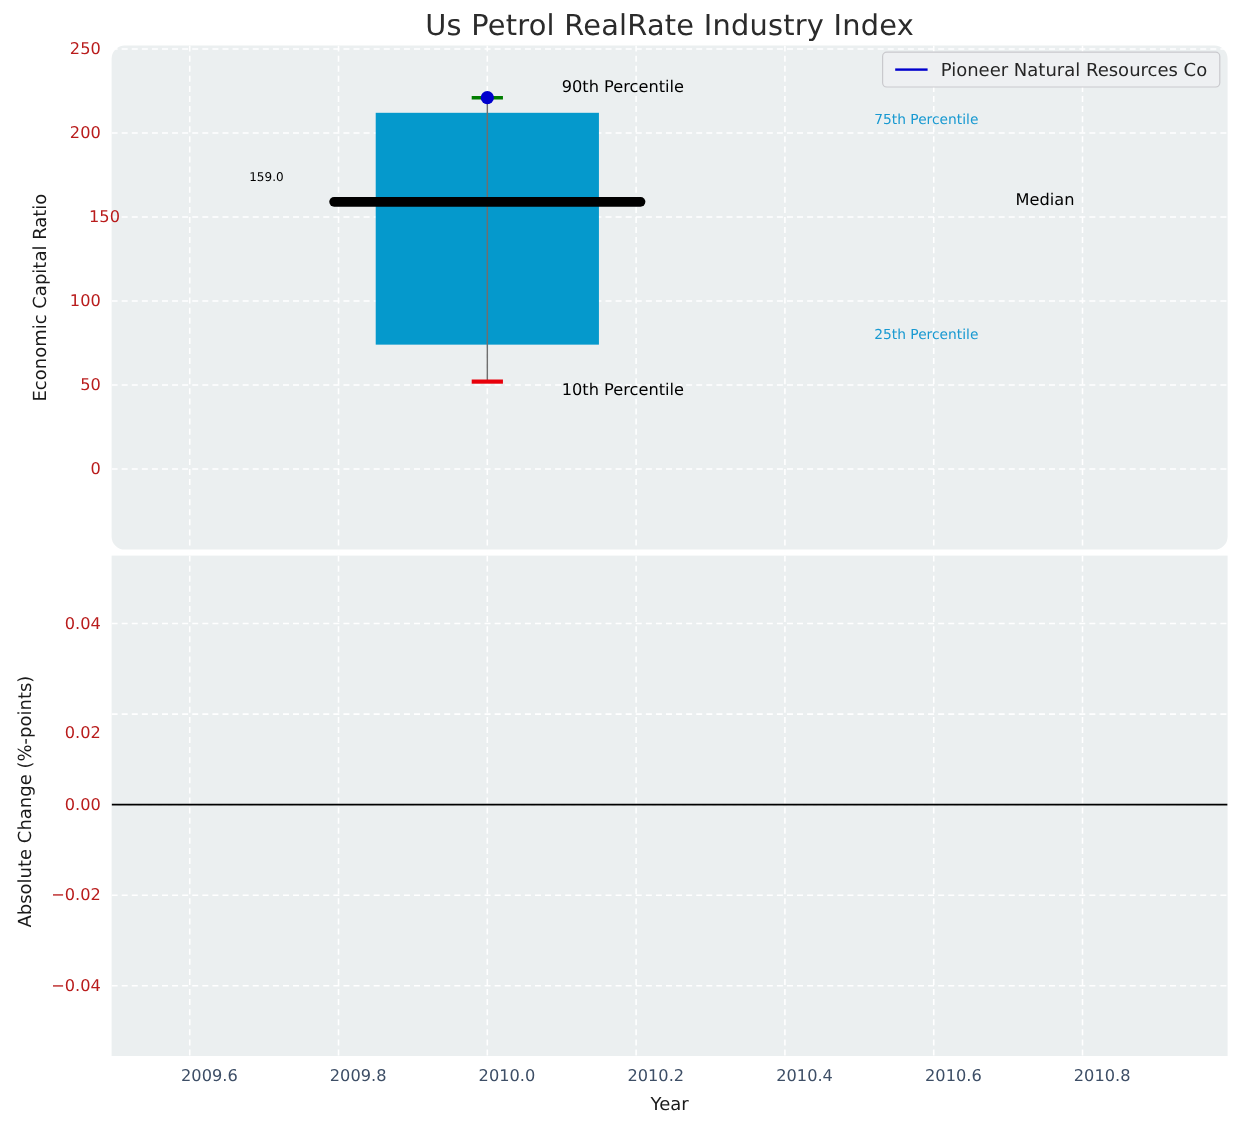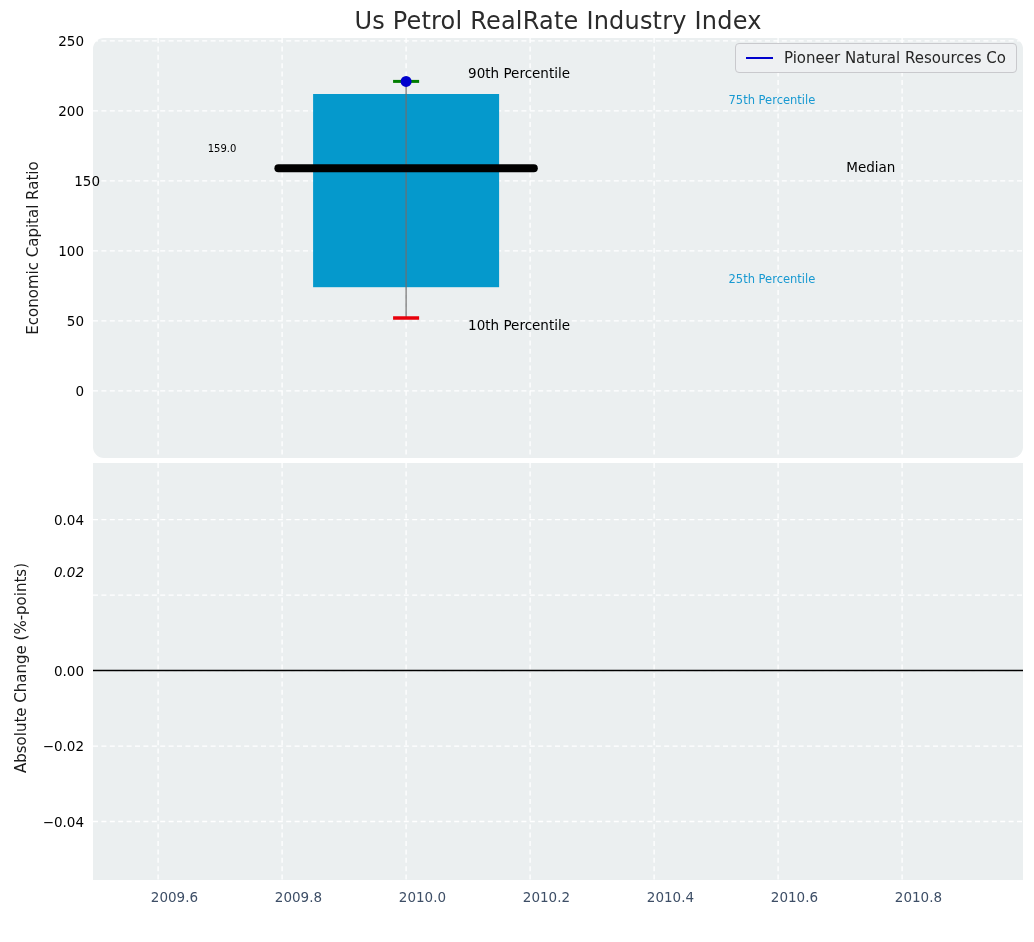--- a/index.html
+++ b/index.html
@@ -12,21 +12,21 @@
     font-size:24px;color:#2b2b2b;letter-spacing:0.2px;
   }
   .panel{position:absolute;background:#ebeff0;}
   #panel1{left:93px;top:38px;width:930px;height:420px;border-radius:11px;}
   #panel2{left:93px;top:463px;width:930px;height:417px;}
   .grid{stroke:#ffffff;stroke-width:1.3;stroke-dasharray:5 3.4;fill:none;}
   svg{display:block;}
   svg text{font-family:"DejaVu Sans","Liberation Sans",sans-serif;}
   .ytick{
     position:absolute;left:0;width:84px;text-align:right;font-size:13.5px;
-    color:#000000;height:18px;line-height:18px;
+    color:#b91c1c;height:18px;line-height:18px;
   }
   .xtick{
     position:absolute;top:888px;width:80px;text-align:right;font-size:13.5px;
     color:#3d4e66;height:18px;line-height:18px;
   }
   .ylab{
     position:absolute;white-space:nowrap;font-size:15px;color:#1a1a1a;
     transform:translate(-50%,-50%) rotate(-90deg);
   }
   #ylab1{left:33px;top:248px;}
@@ -91,33 +91,34 @@
         <line x1="0" x2="930" y1="132.0814479638009" y2="132.0814479638009" class="grid"></line>
         <line x1="0" x2="930" y1="207.55656108597285" y2="207.55656108597285" class="grid"></line>
         <line x1="0" x2="930" y1="283.03167420814475" y2="283.03167420814475" class="grid"></line>
         <line x1="0" x2="930" y1="358.50678733031674" y2="358.50678733031674" class="grid"></line>
         <line x1="0" x2="930" y1="207.55656108597285" y2="207.55656108597285" stroke="#000000" stroke-width="1.5"></line>
       </svg>
     </div>
 
   <div id="ylab1" class="ylab">Economic Capital Ratio</div>
   <div id="ylab2" class="ylab">Absolute Change (%-points)</div>
+  <div class="xlab">Year</div>
 
   <div class="legend">
     <span class="legend-line" style="background: rgb(0, 0, 205);"></span>
     <span class="legend-text">Pioneer Natural Resources Co</span>
   </div>
 <div class="ytick" style="top: 381.8px;">0</div>
     <div class="ytick" style="top: 311.8px;">50</div>
     <div class="ytick" style="top: 241.8px;">100</div>
     <div class="ytick" style="top: 171.8px; padding-left: 16px;">150</div>
     <div class="ytick" style="top: 101.8px;">200</div>
     <div class="ytick" style="top: 31.8px;">250</div>
     <div class="ytick" style="top: 510.606px;">0.04</div>
-    <div class="ytick" style="top: 563px; font-style: italic;">0.02</div>
+    <div class="ytick" style="top: 602px;">0.02</div>
     <div class="ytick" style="top: 661.557px;">0.00</div>
     <div class="ytick" style="top: 737.032px;">−0.02</div>
     <div class="ytick" style="top: 812.507px;">−0.04</div>
     <div class="xtick" style="left: 118.1px;">2009.6</div>
     <div class="xtick" style="left: 242.1px;">2009.8</div>
     <div class="xtick" style="left: 366.1px;">2010.0</div>
     <div class="xtick" style="left: 490.1px;">2010.2</div>
     <div class="xtick" style="left: 614.1px;">2010.4</div>
     <div class="xtick" style="left: 738.1px;">2010.6</div>
     <div class="xtick" style="left: 862.1px;">2010.8</div>

